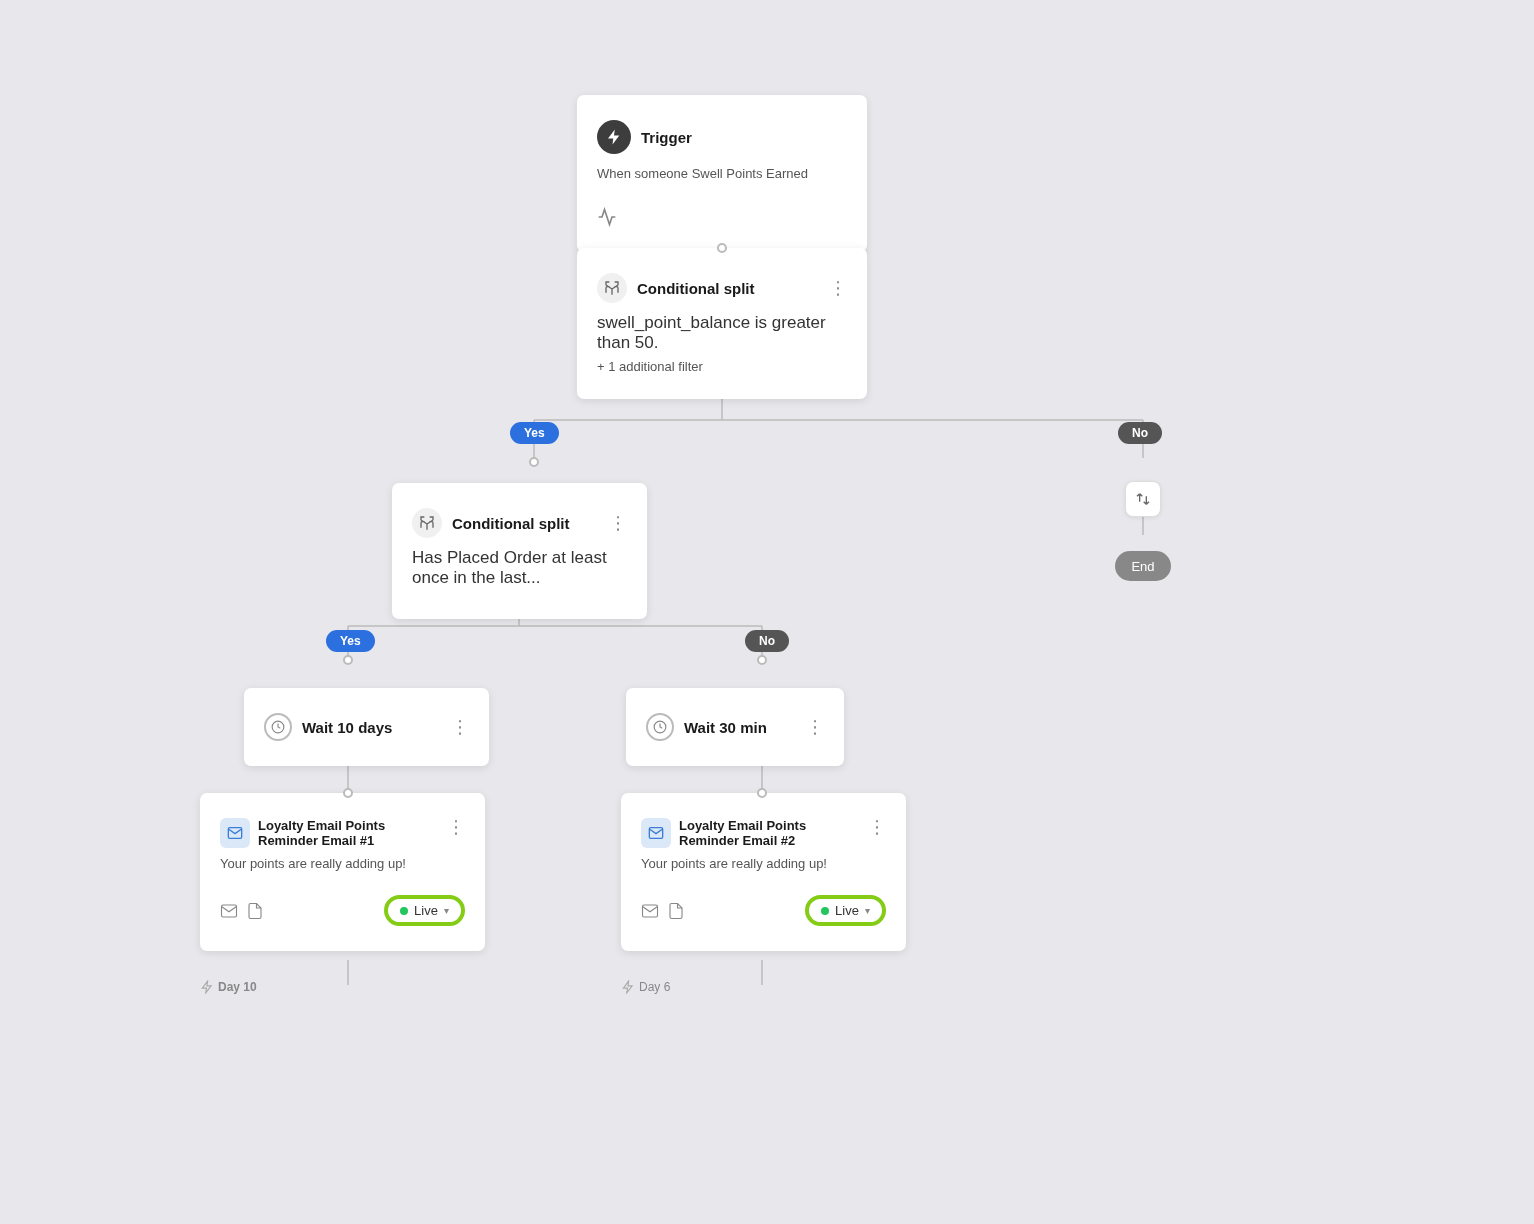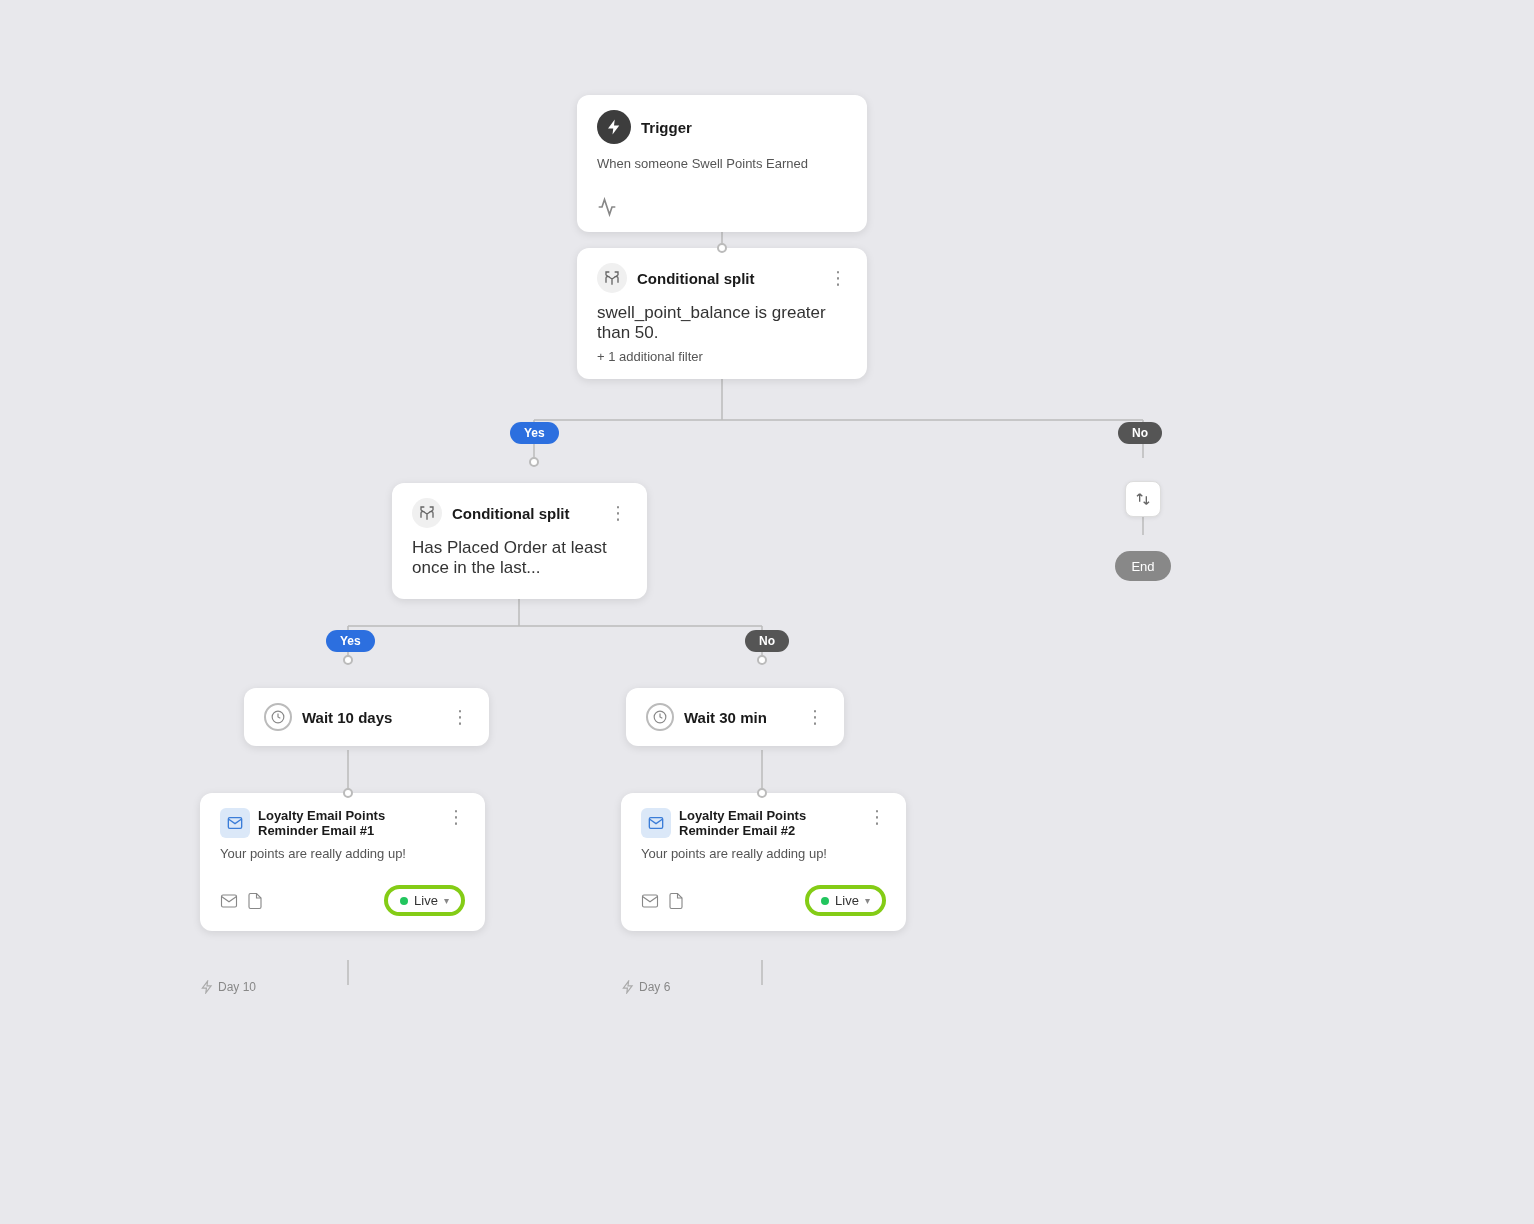--- a/index.html
+++ b/index.html
@@ -9,23 +9,23 @@
       width: 1534px;
       height: 1224px;
       overflow: hidden;
       position: relative;
     }
 
     
     .card {
       position: absolute;
       background: #fff;
-      border-radius: 12px;
+      border-radius: 7px;
       box-shadow: 0 2px 8px rgba(0,0,0,0.10);
-      padding: 15px 20px;
+      padding: 25px 20px;
     }
 
     
     .trigger-card {
       width: 290px;
       top: 95px;
       left: 577px;
     }
     .trigger-card .card-header {
       display: flex;
@@ -417,21 +417,21 @@
       </svg>
     </div>
     <div class="live-btn">
       <span class="live-dot"></span>
       <span>Live</span>
       <span class="chevron-down">▾</span>
     </div>
   </div>
 </div>
 
-<div class="day-label" style="bottom: 230px; left: 200px;">
+<div class="day-label" style="bottom: 230px; left: 200px; font-weight: bold;">
   <svg width="14" height="14" viewBox="0 0 24 24" fill="none" stroke="#aaa" stroke-width="2">
     <path d="M13 2L4 14h7l-1 8 9-12h-7l1-8z"></path>
   </svg>
   <span>Day 10</span>
 </div>
 
 <div class="card email-right">
   <div class="email-header">
     <div class="email-icon">
       <svg width="16" height="16" viewBox="0 0 24 24" fill="none" stroke="#3b7dd8" stroke-width="2">

